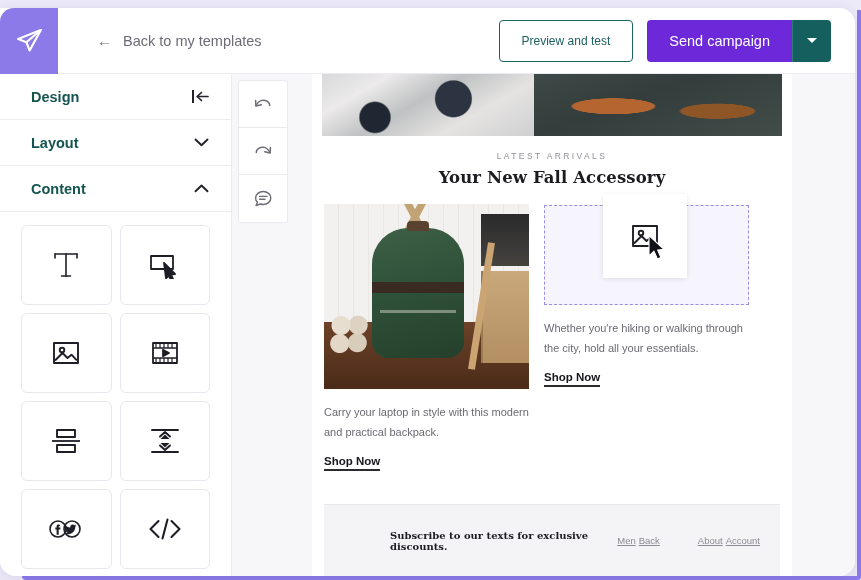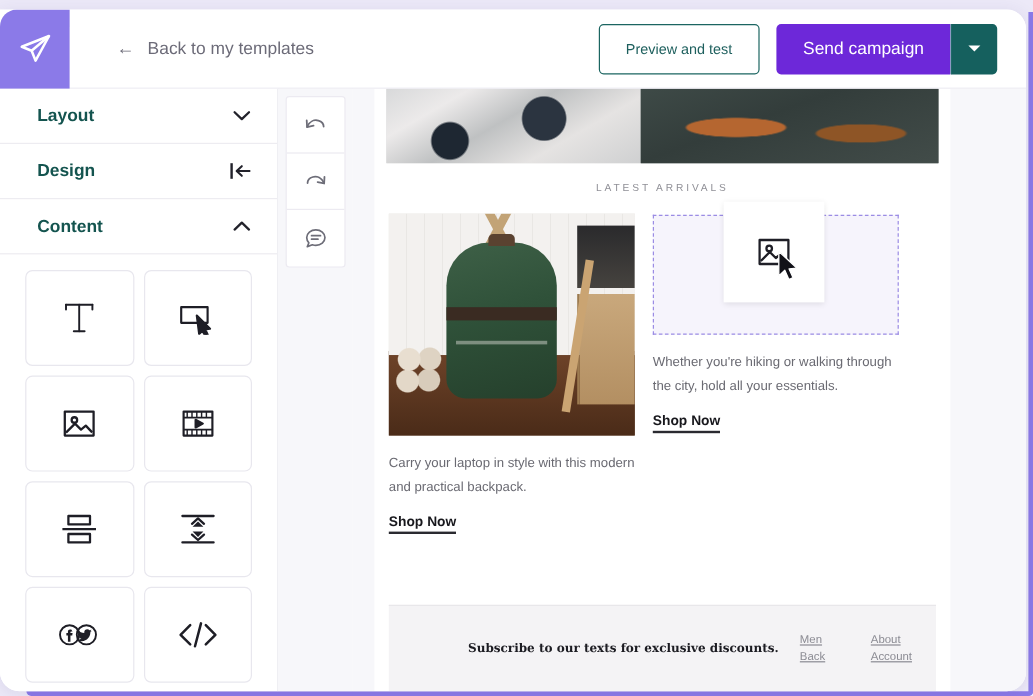--- a/index.html
+++ b/index.html
@@ -365,21 +365,21 @@
     font-family: "DejaVu Serif", serif;
     font-weight: bold;
     font-size: 10px;
     color: #1c1c22;
     flex: 1 1 auto;
     margin-left: 46px;
   }
   .footer-links {
     display: flex; gap: 38px;
   }
-  .footer-col { display: flex; flex-direction: column; gap: 3px; }
+  .footer-col { display: flex; flex-direction: row; gap: 3px; }
   .footer-link {
     font-size: 9.5px;
     color: #8b8b93;
     text-decoration: underline;
     cursor: pointer;
   }
 
   svg { display: block; }
 </style>
 </head>
@@ -418,42 +418,42 @@
           <div class="btn-caret">
             <span class="caret-down"></span>
           </div>
         </div>
       </div>
     </div>
 
     <div id="body-region">
 
       <div id="sidebar">
-
-        <div class="accordion-row">
-          <span class="accordion-label">Layout</span>
-          <span>
-            <svg width="15" height="9" viewBox="0 0 15 9" fill="none" stroke="#22222b" stroke-width="1.9" stroke-linecap="round" stroke-linejoin="round">
-              <path d="M1.5 1.5 7.5 7.3 13.5 1.5"></path>
-            </svg>
-          </span>
-        </div>
 
         <div class="accordion-row">
           <span class="accordion-label">Design</span>
           <span class="collapse-icon">
             <span class="bar"></span>
             <svg width="14" height="13" viewBox="0 0 14 13" fill="none" stroke="#22222b" stroke-width="1.7" stroke-linecap="round" stroke-linejoin="round">
               <path d="M13 6.5H2.5"></path>
                 <path d="M6.5 2.5 2.2 6.5l4.3 4"></path>
             </svg>
           </span>
         </div>
 
         <div class="accordion-row">
+          <span class="accordion-label">Layout</span>
+          <span>
+            <svg width="15" height="9" viewBox="0 0 15 9" fill="none" stroke="#22222b" stroke-width="1.9" stroke-linecap="round" stroke-linejoin="round">
+              <path d="M1.5 1.5 7.5 7.3 13.5 1.5"></path>
+            </svg>
+          </span>
+        </div>
+
+        <div class="accordion-row">
           <span class="accordion-label">Content</span>
           <span>
             <svg width="15" height="9" viewBox="0 0 15 9" fill="none" stroke="#22222b" stroke-width="1.9" stroke-linecap="round" stroke-linejoin="round">
               <path d="M1.5 7.3 7.5 1.5 13.5 7.3"></path>
             </svg>
           </span>
         </div>
 
         <div id="tile-grid">
 
@@ -580,20 +580,21 @@
 
       <div id="canvas">
         <div id="email">
 
           <div class="hero-strip">
             <div class="hero-left"></div>
             <div class="hero-right"></div>
           </div>
 
           <div class="eyebrow">LATEST ARRIVALS</div>
+          <div class="headline">Your New Fall Accessory</div>
 
           <div class="cols">
 
             <div class="col">
               <div class="photo-backpack">
                 <div class="bp-wall"></div>
                 <div class="bp-floor"></div>
                 <div class="bp-tools"></div>
                 <div class="bp-crate-top"></div>
                 <div class="bp-crate"></div>

